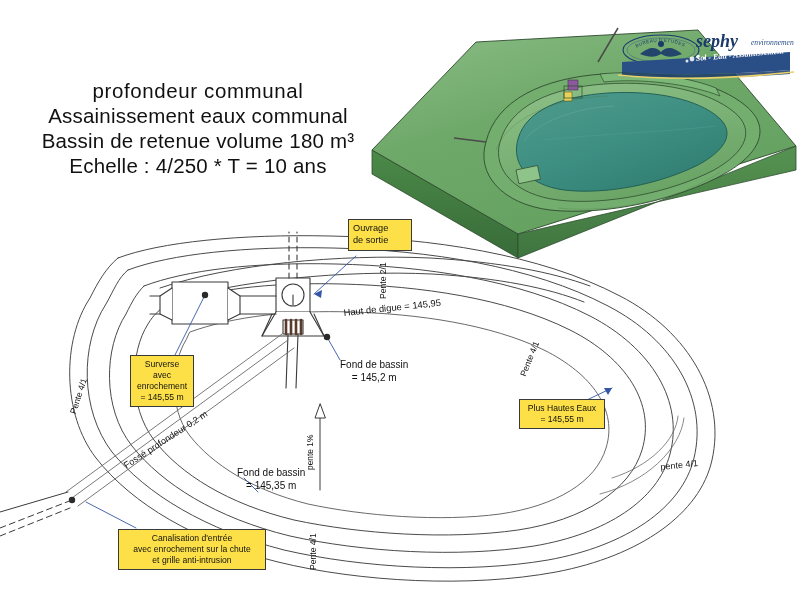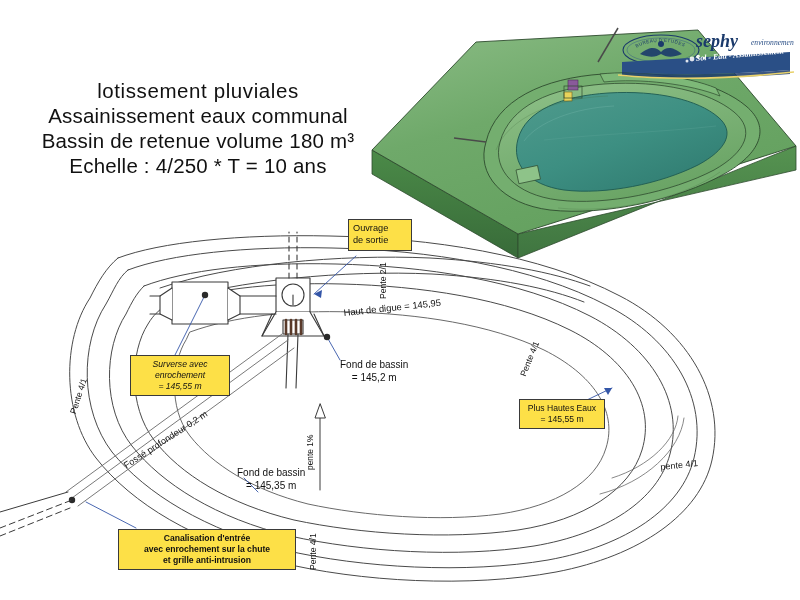--- a/index.html
+++ b/index.html
@@ -59,23 +59,23 @@
     background:#fde047;
     font-size:8.6px;
     line-height:1.28;
     color:#111;
     padding:3px 5px;
     text-align:center;
     white-space:pre-line;
     box-sizing:border-box;
   }
   .callout.c-ouvrage{ left:348px; top:219px; width:64px; font-size:9.2px; text-align:left; padding:3px 4px;}
-  .callout.c-surverse{ left:130px; top:355px; width:100px;font-style:italic; }
+  .callout.c-surverse{ left:130px; top:355px; width:64px; }
   .callout.c-phe{ left:479px; top:399px; width:86px;margin-left:40px; }
-  .callout.c-canal{ left:118px; top:529px; width:178px;font-weight:bold; }
+  .callout.c-canal{ left:118px; top:529px; width:148px; }
 
   
   .lbl{
     position:absolute;
     font-size:10px;
     line-height:1.3;
     color:#111;
     white-space:pre-line;
     text-align:center;
   }
@@ -98,21 +98,21 @@
   .rot.pente41-br { left:660px; top:462px;  transform:rotate(-6deg); font-size:9px;}
   .rot.pente1pct  { left:305px; top:470px;  transform:rotate(-90deg); font-size:8.4px;}
   .rot.fosse      { left:122px; top:462px;  transform:rotate(-33deg); font-size:9.2px;}
 </style>
 </head>
 <body>
 
 <div id="root">
 
   <div class="title-block">
-    <div class="title-line l1">lotissement  pluviales</div>
+    <div class="title-line l1">profondeur  communal</div>
     <div class="title-line">Assainissement eaux communal</div>
     <div class="title-line">Bassin de retenue volume 180 m³</div>
     <div class="title-line">Echelle : 4/250     *    T = 10 ans</div>
   </div>
 
   <div class="iso3d">
     <svg width="432" height="238" viewBox="0 0 432 238" xmlns="http://www.w3.org/2000/svg">
       <defs>
         <linearGradient id="gTop" x1="0" y1="0" x2="0.6" y2="1">
           <stop offset="0%" stop-color="#8cbd86"></stop>

